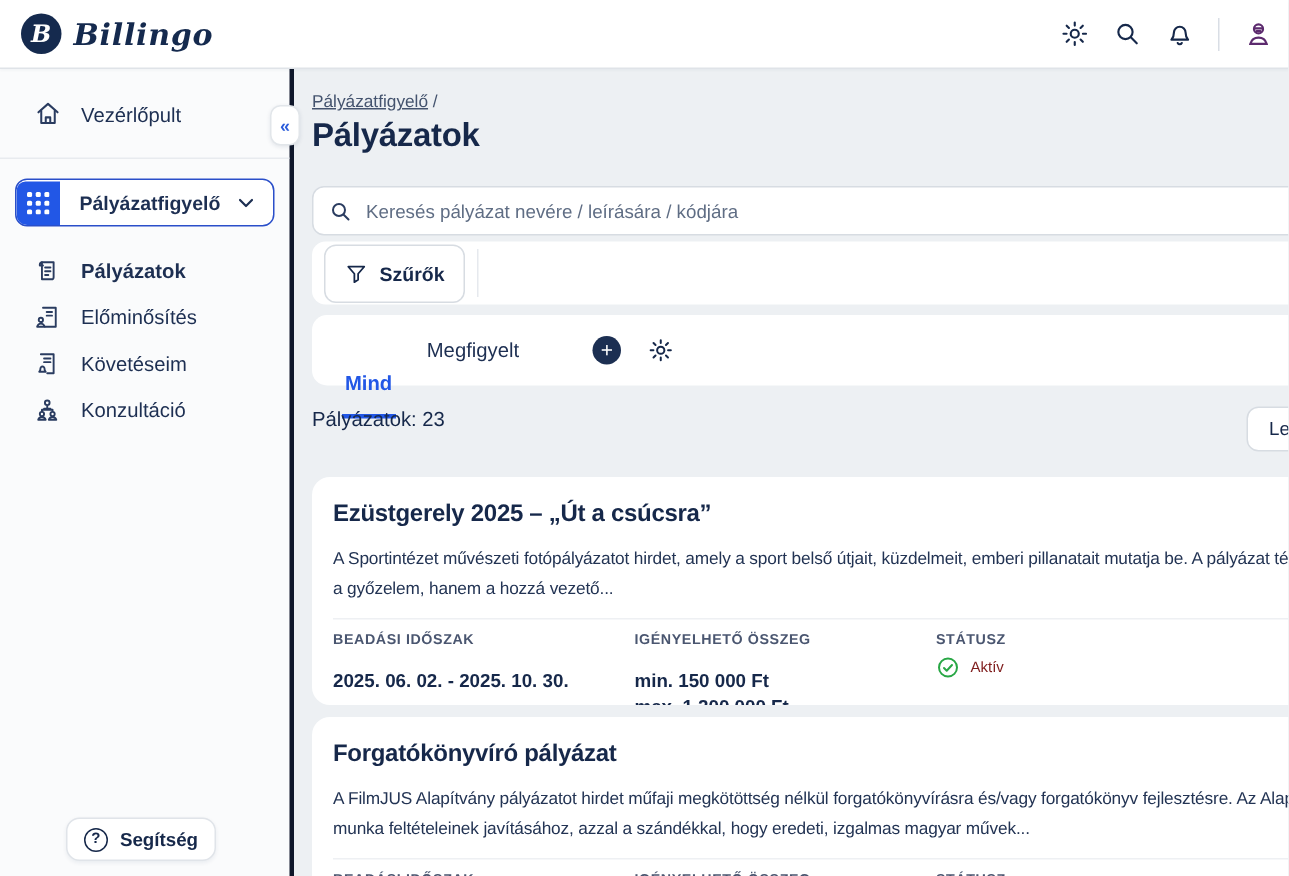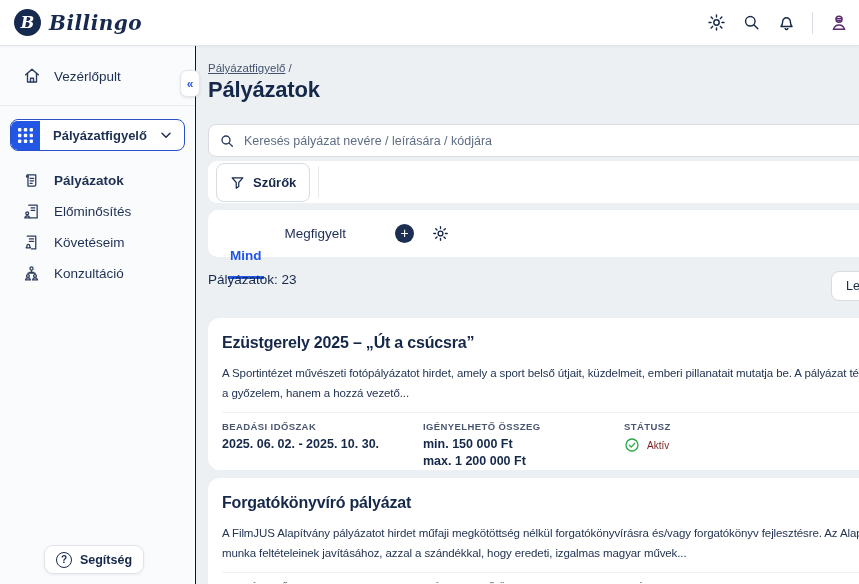--- a/index.html
+++ b/index.html
@@ -33,21 +33,21 @@
     letter-spacing:.5px;
   }
   .topbar-actions { display:flex; align-items:center; gap:16px; }
   .top-icon { width:19px; height:19px; color:#16284a; cursor:pointer; }
   .top-divider { width:1px; height:22px; background:#d9dee5; }
   .avatar-icon { width:20px; height:20px; color:#5c2a6e; cursor:pointer; }
 
   
   .sidebar {
     position:absolute; top:46px; left:0; bottom:0; width:196px;
-    background:#fafbfc; border-right:1px solid #0f172a; z-index:2;
+    background:#fafbfc; border-right:3px solid #0f172a; z-index:2;
   }
   .side-row {
     display:flex; align-items:center; gap:13px;
     padding:0 0 0 23px; height:40px; margin-top:10px;
     font-size:13.5px; color:#1d2f52; cursor:pointer;
   }
   .side-row .nav-ic { width:18px; height:18px; color:#2a3c60; }
   .side-divider { border-bottom:1px solid #e8ebef; margin-top:9px; }
   .module-select {
     margin:13px 10px 0 10px; height:32px; background:#fff;
@@ -154,21 +154,21 @@
   .card-title { font-size:16px; font-weight:bold; color:#16284a; letter-spacing:-.2px; cursor:pointer; }
   .card-desc { margin-top:11px; font-size:11.5px; line-height:20px; color:#233454; letter-spacing:-.1px; }
   .card-desc div { white-space:nowrap; overflow:hidden; }
   .card-divider { border-bottom:1px solid #eef0f3; margin-top:9px; }
   .meta-row { position:relative; height:60px; margin-top:8px; }
   .meta-col { position:absolute; top:0; }
   .meta-col.c1 { left:0; }
   .meta-col.c2 { left:201px; }
   .meta-col.c3 { left:402px; }
   .meta-label { font-size:9.5px; font-weight:bold; letter-spacing:.4px; color:#4a5670; }
-  .meta-value { font-size:12.5px; font-weight:bold; color:#16284a; margin-top:5px; }
+  .meta-value { font-size:12.5px; font-weight:bold; color:#16284a; margin-top:15px; }
   .meta-value + .meta-value { margin-top:3px; }
   .status-line { display:flex; align-items:center; gap:7px; margin-top:5px; }
   .status-line .chk { width:16px; height:16px; color:#28a745; }
   .status-text { font-size:10px; font-weight:normal; color:#7f1d1d; }
 </style>
 </head>
 <body>
 
 <div class="topbar">
   <div class="brand">

